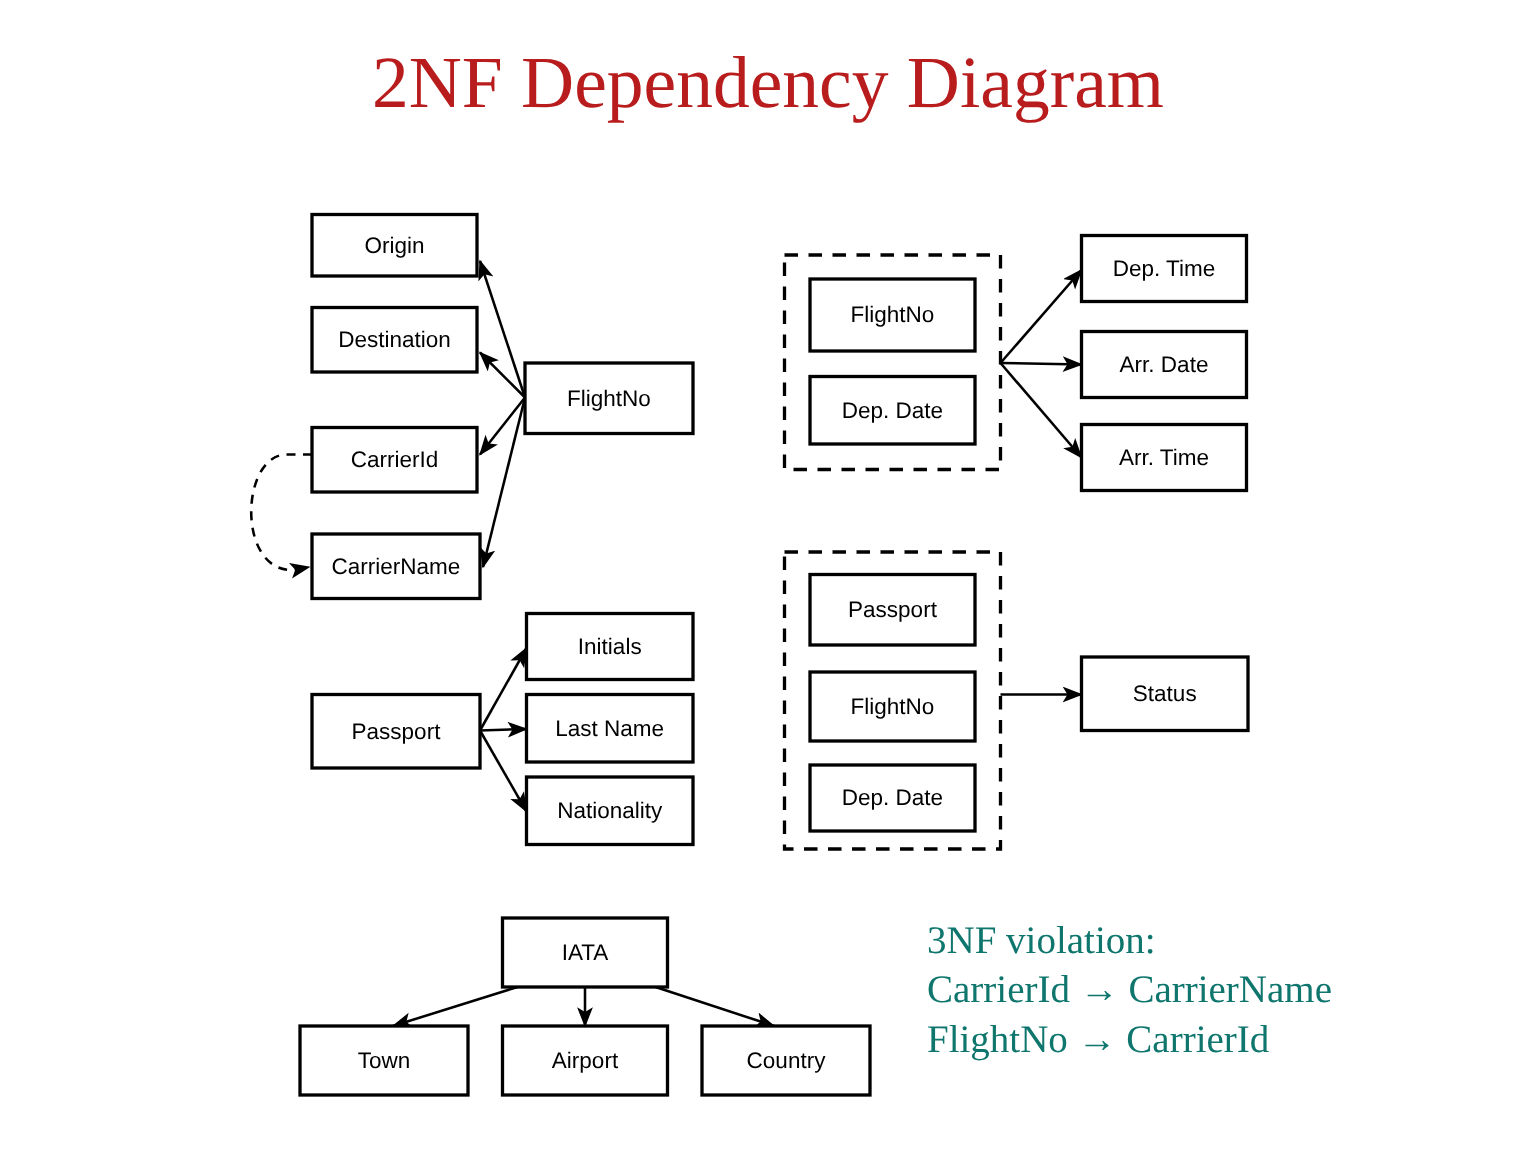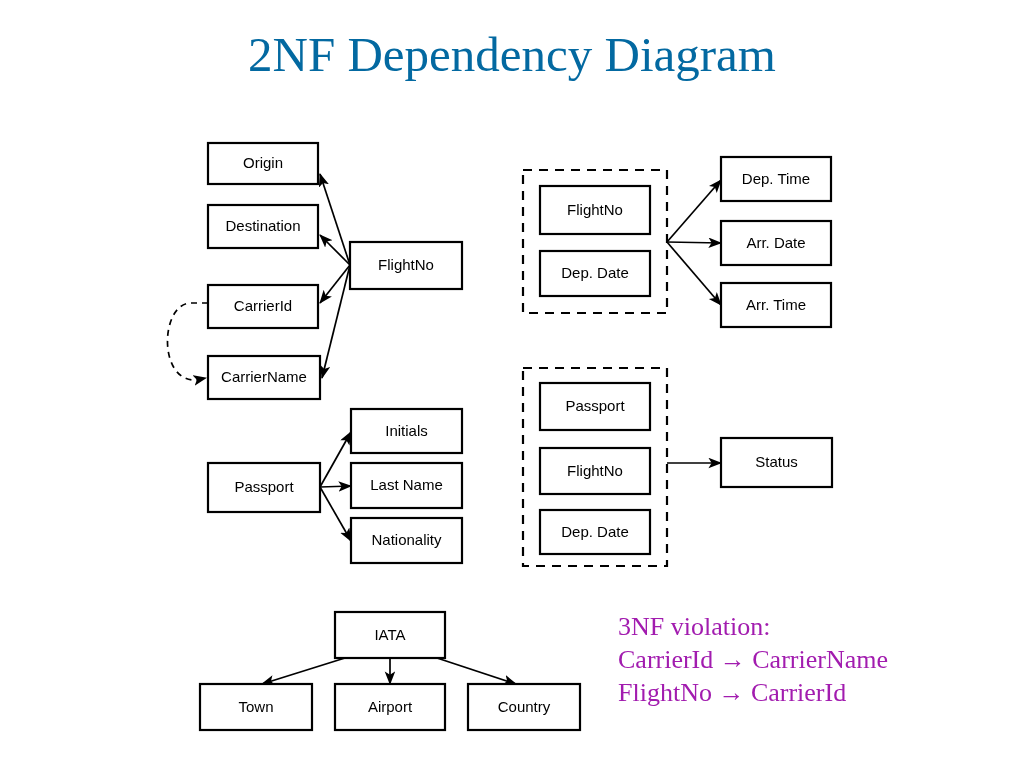--- a/index.html
+++ b/index.html
@@ -23,21 +23,21 @@
   }
   #slide-title {
     position: absolute;
     left: 0;
     top: 26px;
     width: 1024px;
     text-align: center;
     font-family: "Liberation Serif", serif;
     font-size: 49px;
     font-weight: normal;
-    color: #0369a1;
+    color: #b91c1c;
     letter-spacing: 0px;
     white-space: nowrap;
   }
   #diagram {
     position: absolute;
     left: 0; top: 0;
     width: 1024px;
     height: 768px;
   }
   .node-rect {
@@ -70,21 +70,21 @@
     stroke-dasharray: 6 5;
   }
   #violation-note {
     position: absolute;
     left: 618px;
     top: 610px;
     width: 390px;
     font-family: "Liberation Serif", serif;
     font-size: 26px;
     line-height: 33px;
-    color: #a21caf;
+    color: #0f766e;
     white-space: nowrap;
   }
   #violation-note div {
     white-space: nowrap;
   }
 </style>
 </head>
 <body>
 
 <div id="slide">

